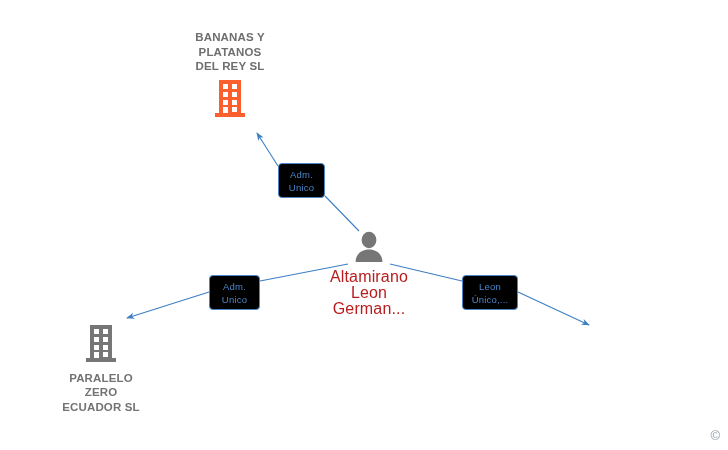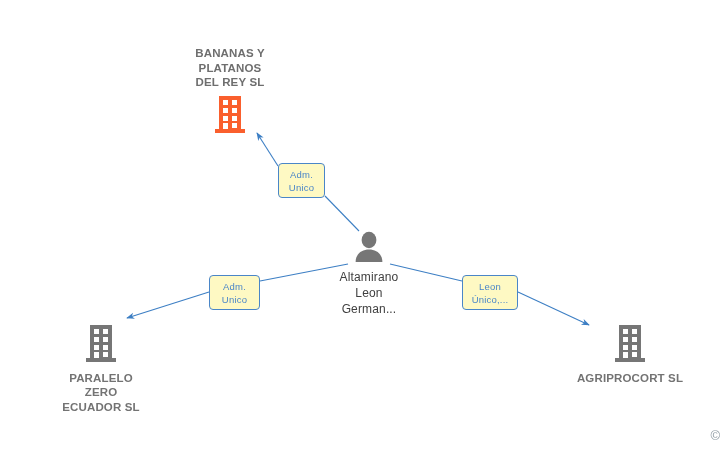--- a/index.html
+++ b/index.html
@@ -45,31 +45,30 @@
 
   .node-label {
     font-size: 11.5px;
     letter-spacing: 0.15px;
     white-space: pre-line;
   }
 
   .node-company .node-label {
     color: #737373;
     font-weight: bold;
-    margin-top: 16px;
   }
 
   .node-company.is-root .node-label {
     color: #6e6e6e;
   }
 
   .node-person .node-label {
-    color: #404040;
+    color: #b91c1c;
     font-weight: normal;
-    font-size: 12px;
+    font-size: 16px;
     line-height: 16px;
   }
 
   .icon-slot {
     display: block;
   }
 
   
   #node-root {
     left: 176px;
@@ -101,21 +100,21 @@
     width: 118px;
   }
   #node-person .node-label { margin-top: 4px; }
 
   
   .rel-box {
     position: absolute;
     box-sizing: border-box;
     border: 1px solid #4a86c8;
     border-radius: 4px;
-    background: #fef9c3;
+    background: #000000;
     color: #4a86c8;
     font-size: 9.5px;
     line-height: 13px;
     text-align: center;
     padding: 4px 4px 3px 4px;
     letter-spacing: 0.2px;
     white-space: pre-line;
     box-shadow: 0 0 0 0 rgba(0,0,0,0);
   }
 
@@ -230,35 +229,18 @@
         <rect x="17" y="20" width="5" height="5" fill="#ffffff"></rect>
         <rect x="8" y="27" width="5" height="6" fill="#ffffff"></rect>
         <rect x="17" y="27" width="5" height="5" fill="#ffffff"></rect>
       </svg>
     </span>
     <div class="node-label">PARALELO
 ZERO
 ECUADOR SL</div>
   </div>
 
-  <div class="node node-company" id="node-agriprocort">
-    <span class="icon-slot">
-      <svg width="30" height="38" viewBox="0 0 30 38" xmlns="http://www.w3.org/2000/svg">
-        <rect x="4" y="0" width="22" height="33" fill="#767676"></rect>
-        <rect x="0" y="33" width="30" height="4" fill="#767676"></rect>
-        <rect x="8" y="4" width="5" height="5" fill="#ffffff"></rect>
-        <rect x="17" y="4" width="5" height="5" fill="#ffffff"></rect>
-        <rect x="8" y="12" width="5" height="5" fill="#ffffff"></rect>
-        <rect x="17" y="12" width="5" height="5" fill="#ffffff"></rect>
-        <rect x="8" y="20" width="5" height="5" fill="#ffffff"></rect>
-        <rect x="17" y="20" width="5" height="5" fill="#ffffff"></rect>
-        <rect x="8" y="27" width="5" height="6" fill="#ffffff"></rect>
-        <rect x="17" y="27" width="5" height="5" fill="#ffffff"></rect>
-      </svg>
-    </span>
-    <div class="node-label">AGRIPROCORT SL</div>
-  </div>
 
   <div id="watermark">
     <span class="copy-glyph">©</span>
   </div>
 
 </div>
 
 </body></html>

